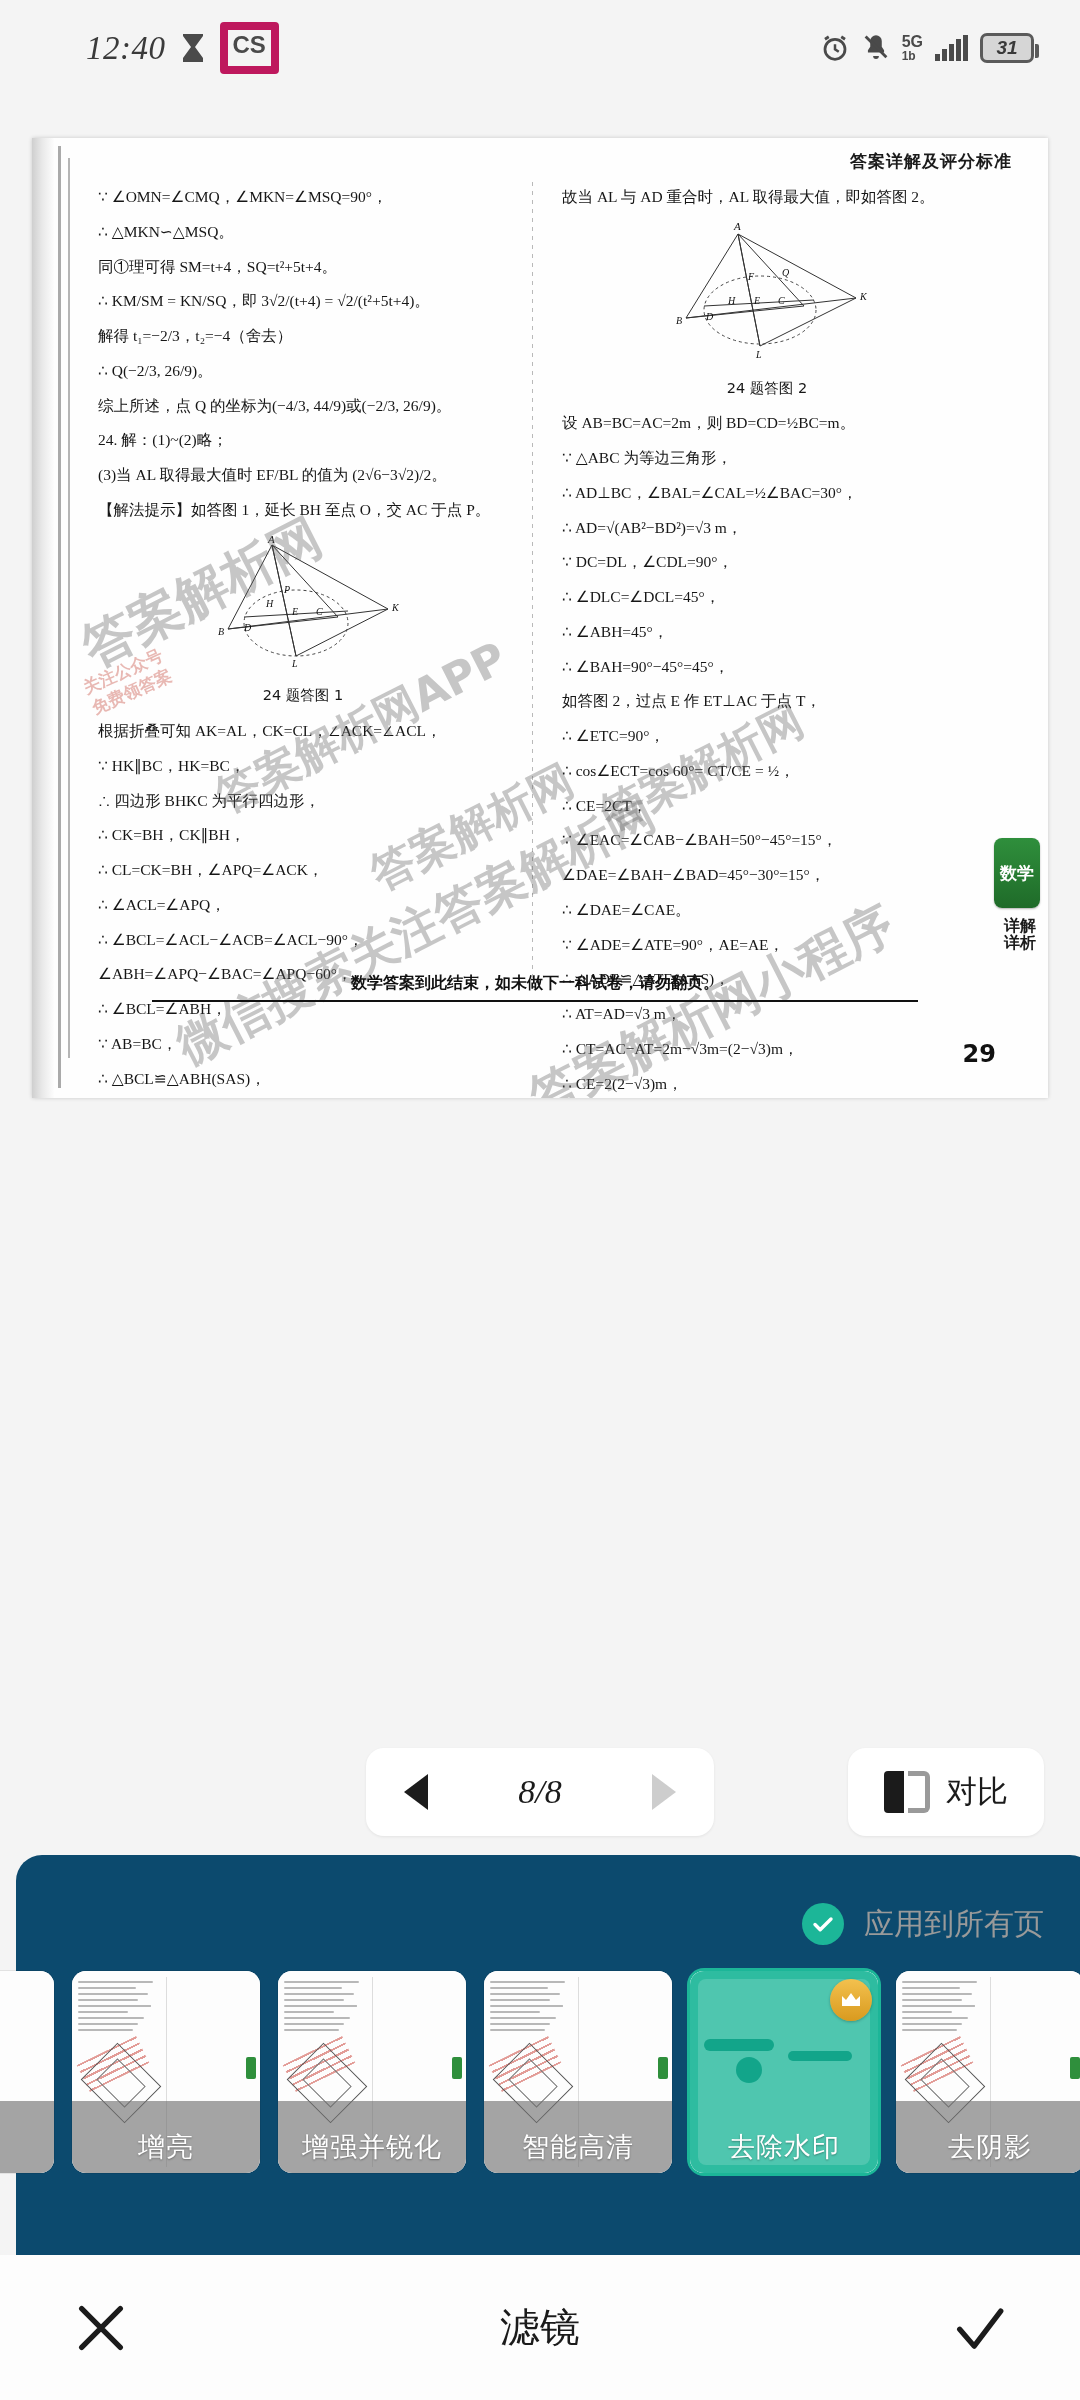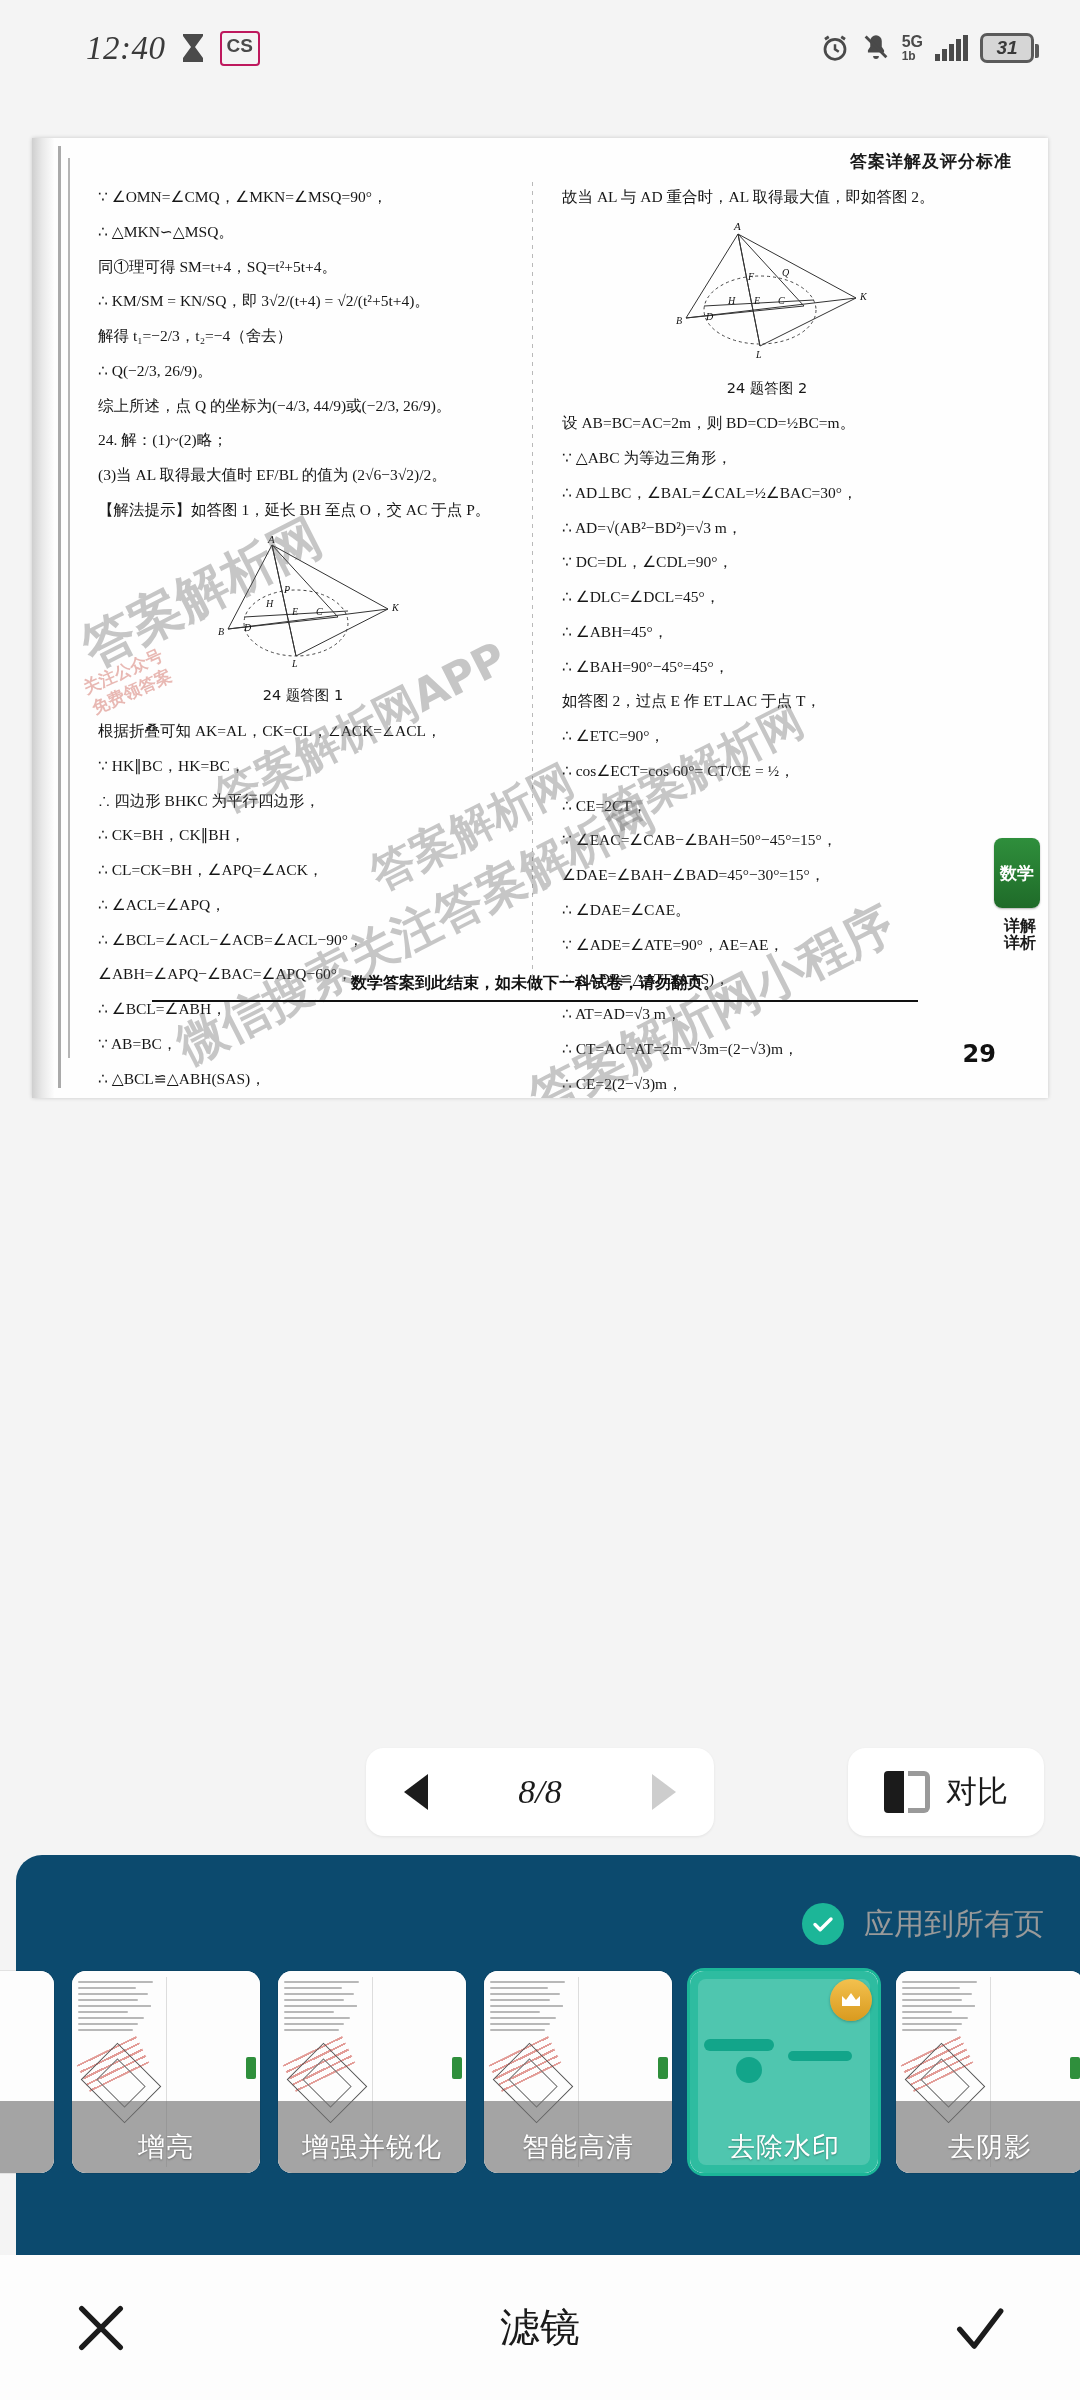--- a/index.html
+++ b/index.html
@@ -15,22 +15,22 @@
   .statusbar {
     position: absolute; top: 0; left: 0; width: 1080px; height: 96px;
     display: flex; align-items: center; justify-content: space-between;
     padding: 0 46px;
   }
   .sb-left { display: flex; align-items: center; gap: 14px; }
   .sb-time { font-size: 33px; color: #3a3a3a; letter-spacing: 0.5px; font-family: "Liberation Serif", serif; font-style: italic; margin-left: 40px; }
   .sb-right { display: flex; align-items: center; gap: 12px; }
   .ico { display: inline-flex; align-items: center; justify-content: center; }
   .cs-badge {
-    border: 2px solid #be185d; border-radius: 4px;
-    font-size: 19px; font-weight: bold; color: #4a4a4a;
+    border: 8px solid #be185d; border-radius: 4px;
+    font-size: 24px; font-weight: bold; color: #4a4a4a;
     padding: 3px 5px 9px 5px; line-height: 1;
     min-width: 32px; text-align: center;
   }
   .sig5g { font-size: 16px; font-weight: bold; color: #4a4a4a; line-height: 1; }
   .sig5g small { display:block; font-size: 12px; }
   .bars { display: flex; align-items: flex-end; gap: 2px; height: 26px; }
   .bars i { width: 5px; background: #4a4a4a; display: block; }
   .bars i:nth-child(1){height:7px} .bars i:nth-child(2){height:12px}
   .bars i:nth-child(3){height:17px} .bars i:nth-child(4){height:22px}
   .bars i:nth-child(5){height:26px}

